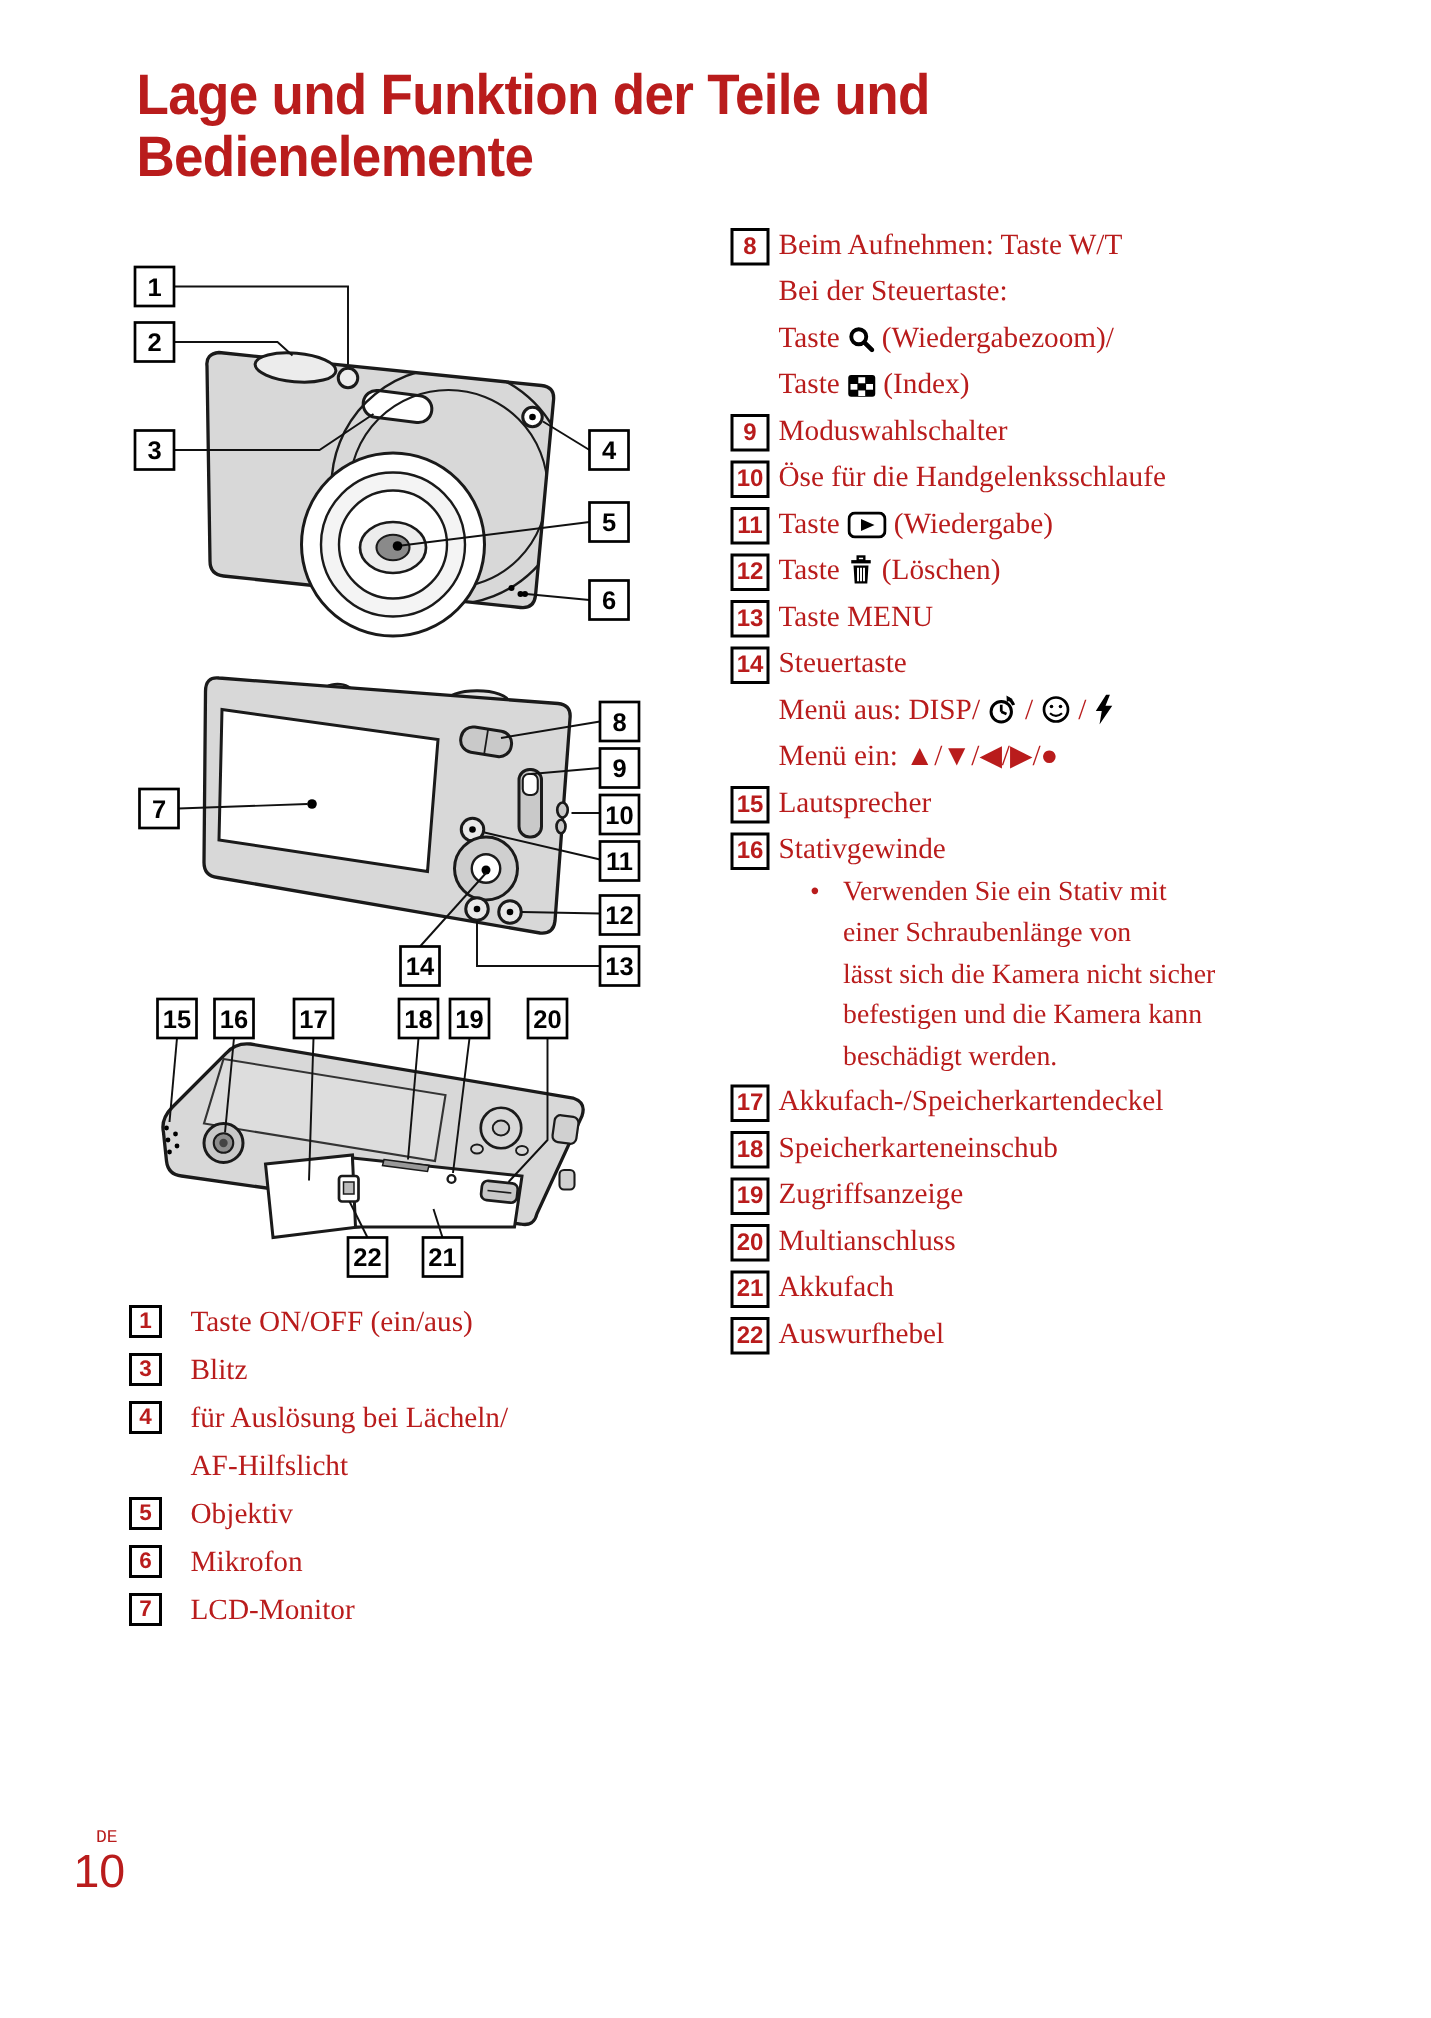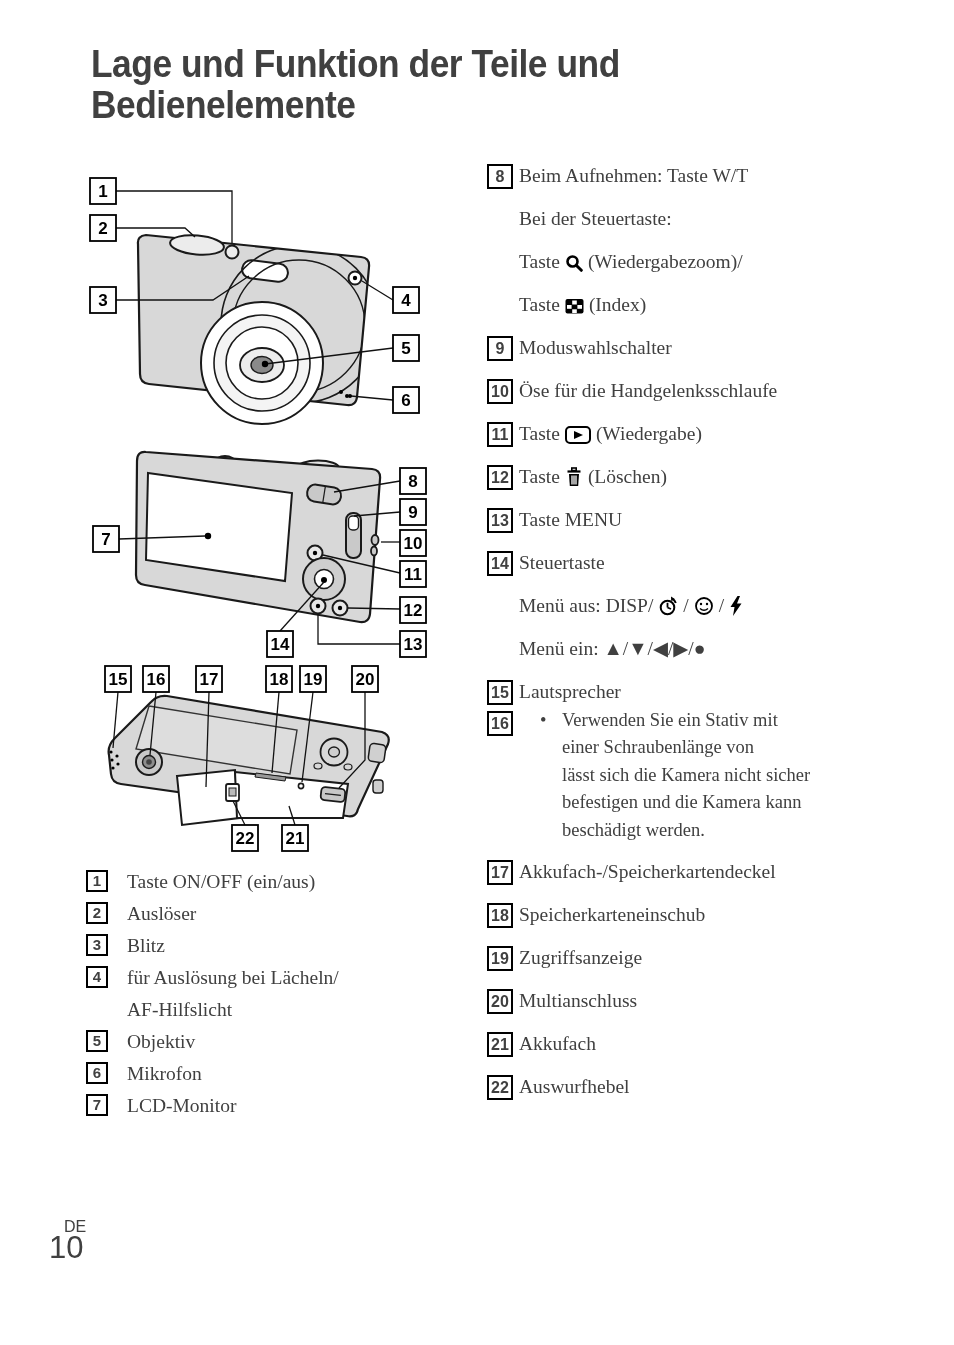--- a/index.html
+++ b/index.html
@@ -1,56 +1,56 @@
 <!DOCTYPE html>
 <html><head>
 <meta charset="utf-8">
 <style>
   html,body { margin:0; padding:0; background:#fff; }
-  .page { position:relative; width:954px; height:1345px; background:#ffffff; color:#404040;
+  .page { position:relative; width:954px; height:1345px; background:#ffffff; color:#b91c1c;
           font-family:"Liberation Serif","DejaVu Serif",serif; overflow:hidden; }
 
   .title { position:absolute; left:91px; top:44px;
            font-family:"Liberation Sans","DejaVu Sans",sans-serif; font-weight:bold;
            font-size:38px; line-height:41px; letter-spacing:-0.5px;
            transform:scaleX(0.93); transform-origin:left top; white-space:nowrap; }
 
   
   .list { position:absolute; }
   .item { position:relative; }
   .left-list .item  { padding-left:41px; }
   .right-list .item { padding-left:32px; }
 
   .pn { position:absolute; left:0; top:4px; box-sizing:border-box; background:#fff;
         border:2px solid #000; text-align:center;
         font-family:"Liberation Sans","DejaVu Sans",sans-serif; font-weight:bold; }
   .left-list .pn  { width:22px; height:22px; font-size:15px; line-height:18px; }
   .right-list .pn { width:26px; height:25px; font-size:16px; line-height:21px; }
 
   .ln  { font-size:19.5px; line-height:32px; white-space:nowrap; }
-  .right-list .ln { line-height:31px;margin-top:12px; }
+  .right-list .ln { line-height:31px; }
 
   .note-ln { position:relative; font-size:18.5px; line-height:27.4px; padding-left:43px; white-space:nowrap; }
   .note-ln .bullet { position:absolute; left:21px; }
 
   .ic { display:inline-block; vertical-align:-4px; margin:0 5px; }
   .ic svg { display:block; }
 
   
   .diag { position:absolute; }
   .cb { fill:#fff; stroke:#000; stroke-width:1.8; }
   .ct { font-family:"Liberation Sans","DejaVu Sans",sans-serif; font-weight:bold; font-size:17px;
         text-anchor:middle; fill:#000; }
   .ld { fill:none; stroke:#111; stroke-width:1.3; }
   .bodyfill { fill:#d8d8d8; stroke:#1a1a1a; stroke-width:2.2; }
   .part-stroke { stroke:#1a1a1a; }
 
   
   .footer-lang { position:absolute; left:64px; top:1218px;
-                 font-family:Liberation Sans, sans-serif; font-size:16px; }
+                 font-family:Liberation Mono, monospace; font-size:12px; }
   .footer-page { position:absolute; left:49px; top:1230px;
                  font-family:"Liberation Sans","DejaVu Sans",sans-serif; font-size:31px; }
 </style>
 </head>
 <body>
 
 <div class="page">
 
   <div class="title">
     <div>Lage und Funktion der Teile und</div>
@@ -308,21 +308,20 @@
       </g>
   </svg>
 
   <div class="list left-list" style="left:86px; top:866px; width:400px;">
     <div class="item">
       <span class="pn">1</span>
       <div class="ln">Taste ON/OFF (ein/aus)</div>
     </div>
     <div class="item">
       <span class="pn">2</span>
-      <div class="ln">Auslöser</div>
     </div>
     <div class="item">
       <span class="pn">3</span>
       <div class="ln">Blitz</div>
     </div>
     <div class="item">
       <span class="pn">4</span>
       <div class="ln">für Auslösung bei Lächeln/</div>
       <div class="ln">AF-Hilfslicht</div>
     </div>
@@ -414,20 +413,21 @@
       <div class="ln">Menü ein: ▲/▼/◀/▶/●</div>
     </div>
 
     <div class="item">
       <span class="pn">15</span>
       <div class="ln">Lautsprecher</div>
     </div>
 
     <div class="item">
       <span class="pn">16</span>
+      <div class="ln">Stativgewinde</div>
       <div class="note-ln"><span class="bullet">•</span><span>Verwenden Sie ein Stativ mit</span></div>
       <div class="note-ln"><span>einer Schraubenlänge von</span></div>
       <div class="note-ln"><span>lässt sich die Kamera nicht sicher</span></div>
       <div class="note-ln"><span>befestigen und die Kamera kann</span></div>
       <div class="note-ln"><span>beschädigt werden.</span></div>
     </div>
 
     <div class="item">
       <span class="pn">17</span>
       <div class="ln">Akkufach-/Speicherkartendeckel</div>

